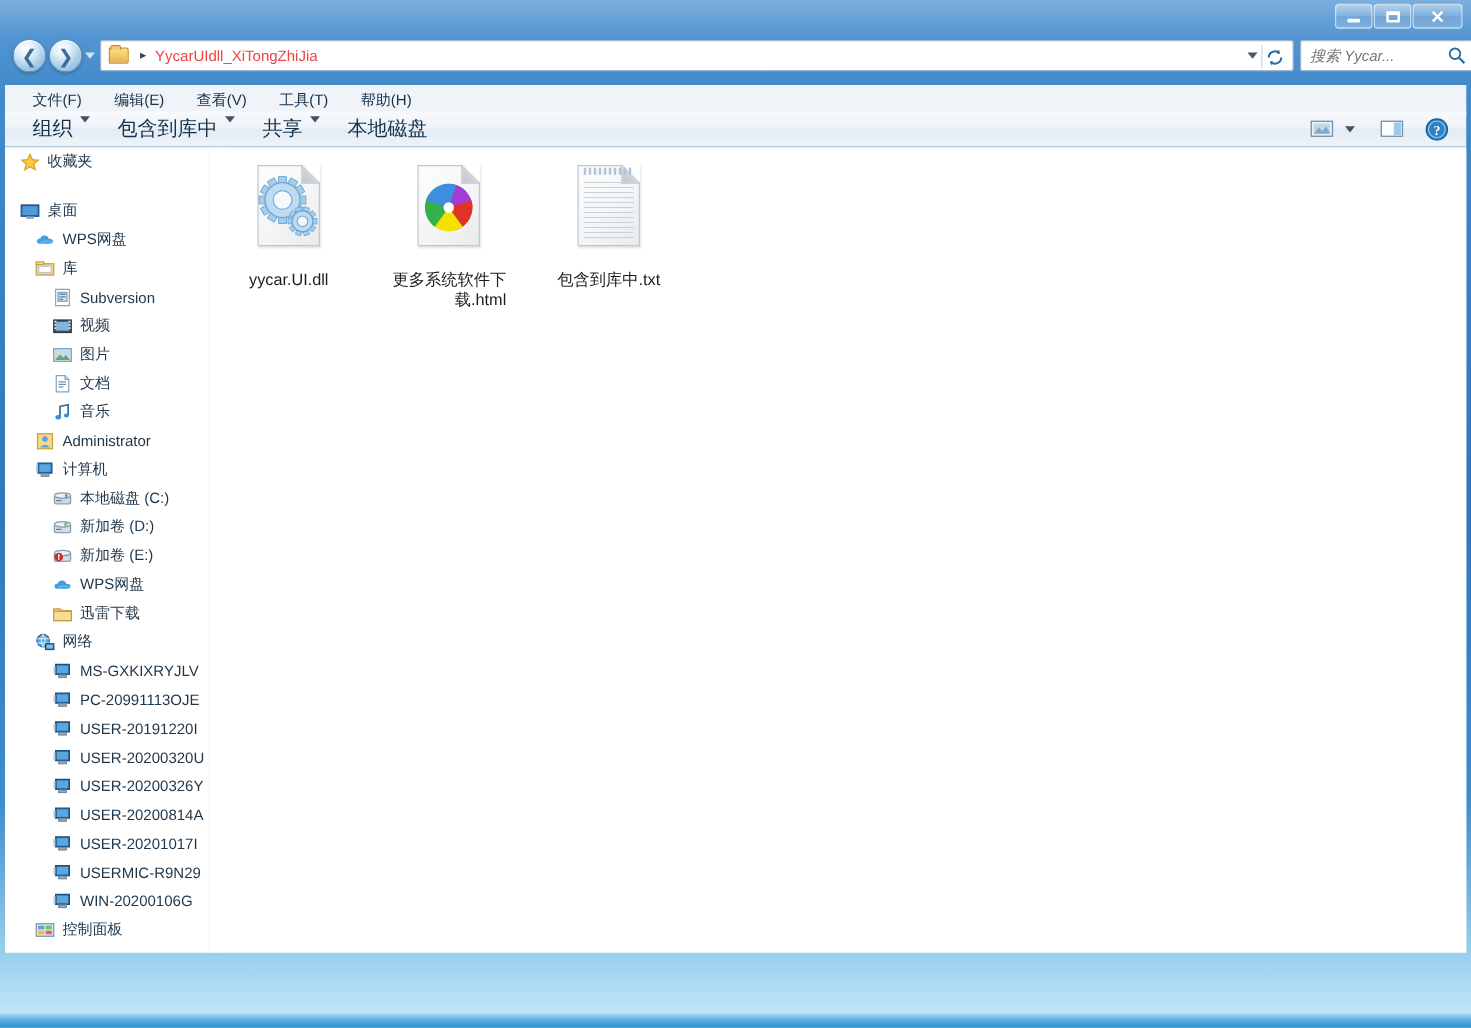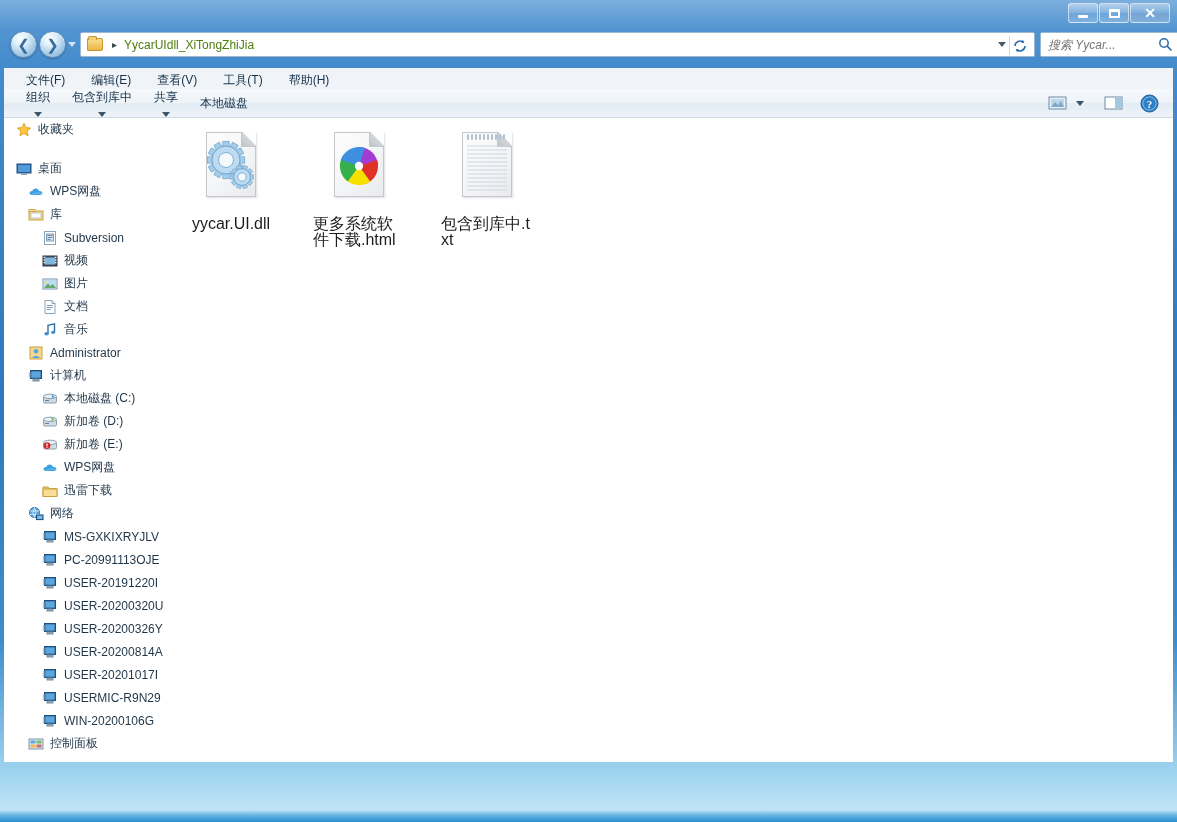--- a/index.html
+++ b/index.html
@@ -60,21 +60,21 @@
 
   #addressbar {
     position:absolute; left:80px; top:2px; width:955px; height:25px;
     background:#ffffff; border:1px solid #9bb8d0; border-radius:2px;
     display:flex; align-items:center;
   }
   #crumb-folder { width:16px;height:13px;margin-left:6px;border-radius:1px 2px 2px 1px;
     background:linear-gradient(180deg,#fbe08a,#e9b44b); border:1px solid #c9932f; position:relative;}
   #crumb-folder:after{content:"";position:absolute;left:0;top:-3px;width:7px;height:3px;background:#f3ce73;border:1px solid #c9932f;border-bottom:none;border-radius:2px 2px 0 0;}
   #crumb-sep { margin:0 7px 0 9px; color:#35424c; font-size:10px; }
-  #crumb-path { font-size:12px; color:#4d7c0f; }
+  #crumb-path { font-size:12px; color:#ef4444; }
   #addr-drop { position:absolute; right:28px; top:9px; width:0;height:0;
     border-left:4px solid transparent;border-right:4px solid transparent;border-top:5px solid #4a5a66;}
   #addr-refresh { position:absolute; right:6px; top:4px; width:17px;height:17px;
     color:#2b6ca8; font-size:13px; display:flex;align-items:center;justify-content:center;}
   #addr-divider { position:absolute; right:24px; top:3px; width:1px;height:19px;background:#cdd9e3;}
 
   #searchbox {
     position:absolute; left:1040px; top:2px; width:140px; height:25px;
     background:#ffffff; border:1px solid #9bb8d0; border-radius:2px;
     display:flex; align-items:center;
@@ -93,21 +93,21 @@
   .menuitem { font-size:12px; color:#14304a; padding:3px 10px; margin-left:6px; cursor:default; }
   .menuitem:first-child { margin-left:12px; }
 
   
   #toolbar {
     position:absolute; left:4px; top:89px; width:1169px; height:29px;
     background: linear-gradient(180deg,#f7fafd 0%, #eef3f8 48%, #e3ecf4 52%, #edf3f8 100%);
     border-bottom:1px solid #cfdbe6;
     display:flex; align-items:center;
   }
-  .tbitem { font-size:12px; color:#15314b; padding:4px 8px; margin-left:6px; display:flex; align-items:center; gap:6px;flex-direction:column; }
+  .tbitem { font-size:16px; color:#15314b; padding:4px 8px; margin-left:6px; display:flex; align-items:flex-start; gap:6px; }
   .tbitem:first-child { margin-left:14px; }
   .caret { width:0;height:0;border-left:4px solid transparent;border-right:4px solid transparent;border-top:5px solid #3d5468;}
   .tb-right { position:absolute; display:flex; align-items:center; }
 
   
   #body {
     position:absolute; left:4px; top:118px; width:1169px; height:644px;
     background:#ffffff; display:flex;
   }
   #sidebar {
@@ -139,21 +139,21 @@
     background: linear-gradient(90deg,#fcfdfe,#e6edf4 60%,#d3dde6);
     border:1px solid #c3cfdb; border-radius:2px;
     display:flex; align-items:center; justify-content:center;
   }
   .grip { width:7px; }
   .grip div { height:1px; background:#98a8b6; margin:2px 0; }
 
   #content { flex:1; background:#ffffff; position:relative; padding:14px 0 0 18px; }
   .filegrid { display:flex; gap:36px; }
   .fileitem { width:92px; display:flex; flex-direction:column; align-items:center; }
-  .filename { font-size:16px; color:#1d1d1d; text-align:left; line-height:16px; margin-top:8px; word-break:break-all; }
+  .filename { font-size:13px; color:#1d1d1d; text-align:right; line-height:16px; margin-top:8px; word-break:break-all; }
   .fileicon { width:62px; height:76px; position:relative; }
 
   
   .sheet {
     position:absolute; left:6px; top:0; width:50px; height:65px;
     background: linear-gradient(135deg,#fdfdfd 0%, #f4f5f6 55%, #e9eaec 100%);
     border:1px solid #c3c7cc;
     box-shadow: 1px 1px 2px rgba(0,0,0,.13);
   }
   .foldcorner {

